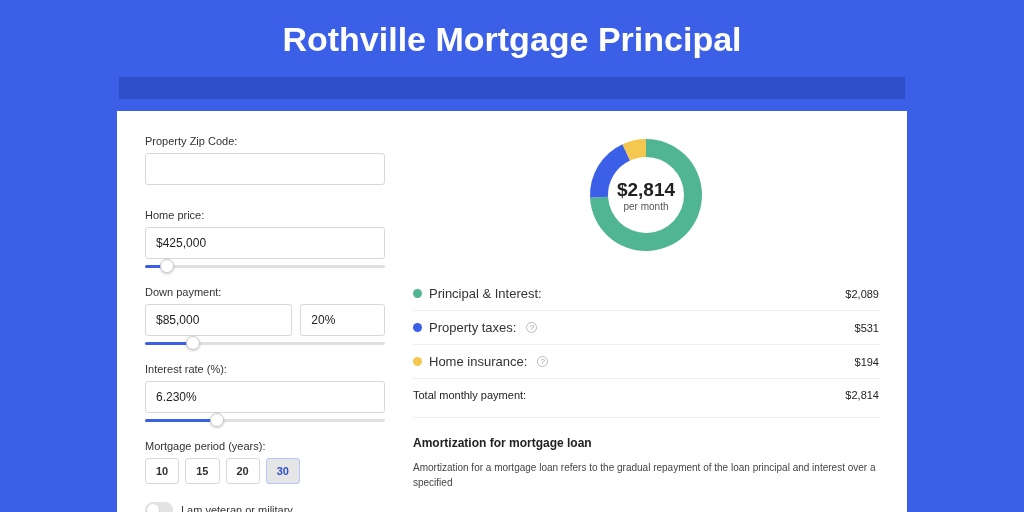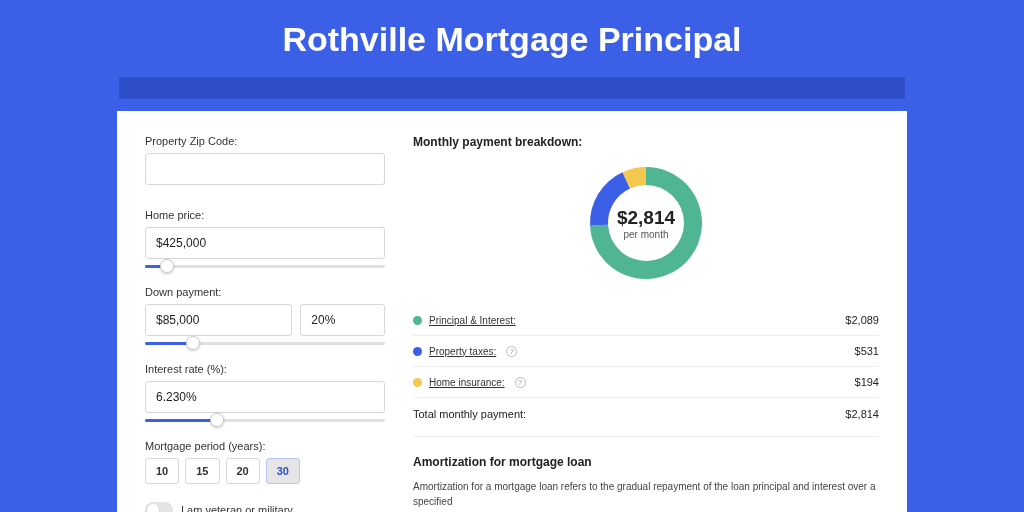--- a/index.html
+++ b/index.html
@@ -28,21 +28,21 @@
   .right-title { font-size: 12px; font-weight: 700; color: #222; margin-bottom: 14px; }
   .donut-wrap { display: flex; justify-content: center; margin-bottom: 22px; }
   .donut-center { position: absolute; top: 50%; left: 50%; transform: translate(-50%,-50%); text-align: center; }
   .donut-amount { font-size: 19px; font-weight: 700; color: #222; }
   .donut-sub { font-size: 10px; color: #555; }
   .donut-container { position: relative; width: 120px; height: 120px; }
   .bd-row { display: flex; align-items: center; justify-content: space-between; padding: 9px 0; border-bottom: 1px solid #eee; }
   .bd-row:last-of-type { border-bottom: 1px solid #eee; gap: 37px; }
   .bd-left { display: flex; align-items: center; gap: 7px; }
   .dot { width: 9px; height: 9px; border-radius: 50%; flex-shrink: 0; }
-  .bd-label { font-size: 10px; color: #333; text-decoration: underline; }
+  .bd-label { font-size: 13px; color: #333; }
   .info-icon { width: 11px; height: 11px; border: 1px solid #bbb; border-radius: 50%; display: inline-flex; align-items: center; justify-content: center; font-size: 8px; color: #999; margin-left: 3px; }
   .bd-value { font-size: 11px; color: #222; }
   .total-row { display: flex; justify-content: space-between; padding: 10px 0 16px; border-bottom: 1px solid #eee; }
   .total-row span { font-size: 11px; font-weight: 400; color: #222; }
   .amort-title { font-size: 12px; font-weight: 700; color: #222; margin: 18px 0 10px; }
   .amort-text { font-size: 10px; color: #444; line-height: 1.5; }
 </style>
 </head>
 <body>
 
@@ -99,21 +99,20 @@
     <div class="toggle-row">
       <div class="toggle">
         <div class="toggle-knob"></div>
       </div>
       <span class="toggle-label">I am veteran or military</span>
     </div>
 
   </div>
 
   <div class="right">
-    <div class="right-title">Monthly payment breakdown:</div>
 
     <div class="donut-wrap">
       <div class="donut-container">
         <svg width="120" height="120" viewBox="0 0 120 120" id="donut-svg">
             <path d="M 60 4 A 56 56 0 1 1 4.064515355571302 62.687295590902025 L 22.043778276994814 61.823522008112086 A 38 38 0 1 0 60 22 Z" fill="#4FB592"></path>
             <path d="M 4.064515355571302 62.687295590902025 A 56 56 0 0 1 36.49403692802912 9.172156252117666 L 44.04952505830547 25.50967745679413 A 38 38 0 0 0 22.043778276994814 61.823522008112086 Z" fill="#3C5FE8"></path>
             <path d="M 36.49403692802912 9.172156252117666 A 56 56 0 0 1 60.00000000000004 4 L 60.00000000000003 22 A 38 38 0 0 0 44.04952505830547 25.50967745679413 Z" fill="#F4C84E"></path>
           </svg>
         <div class="donut-center">
           <div class="donut-amount">$2,814</div>

